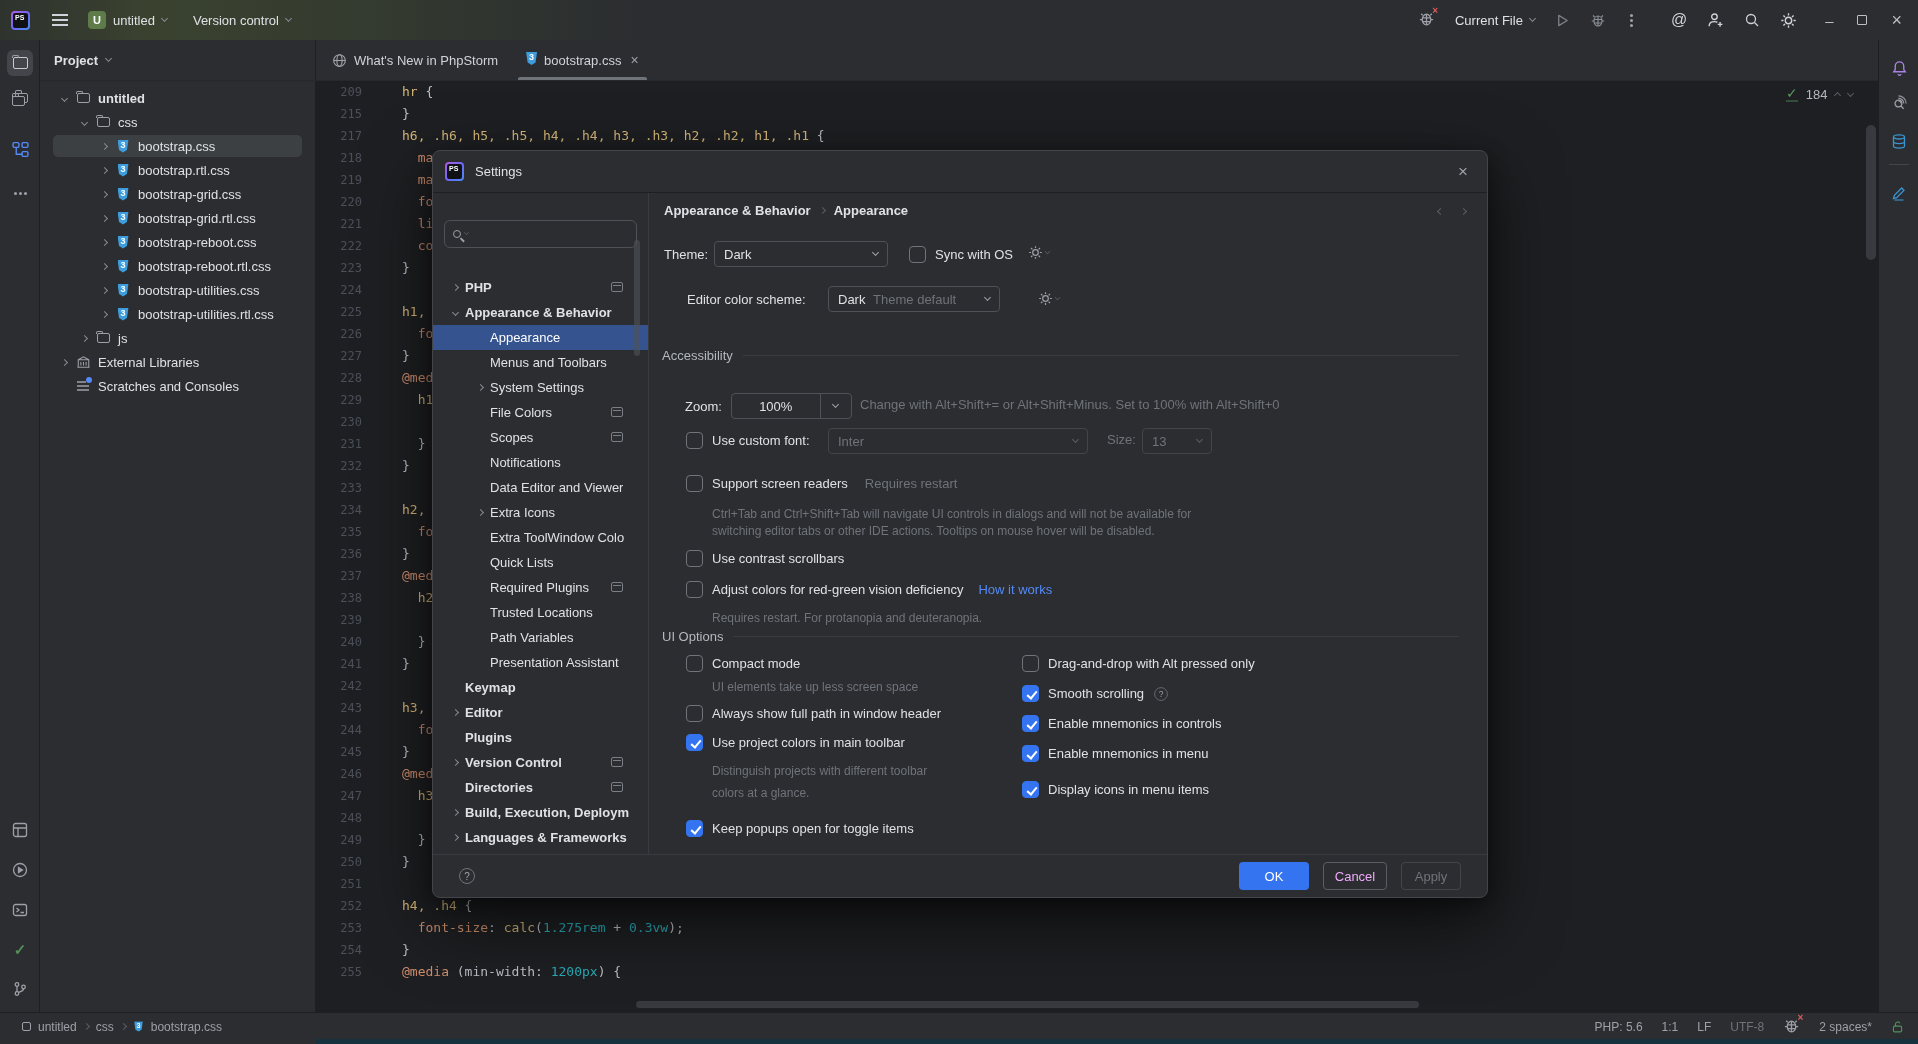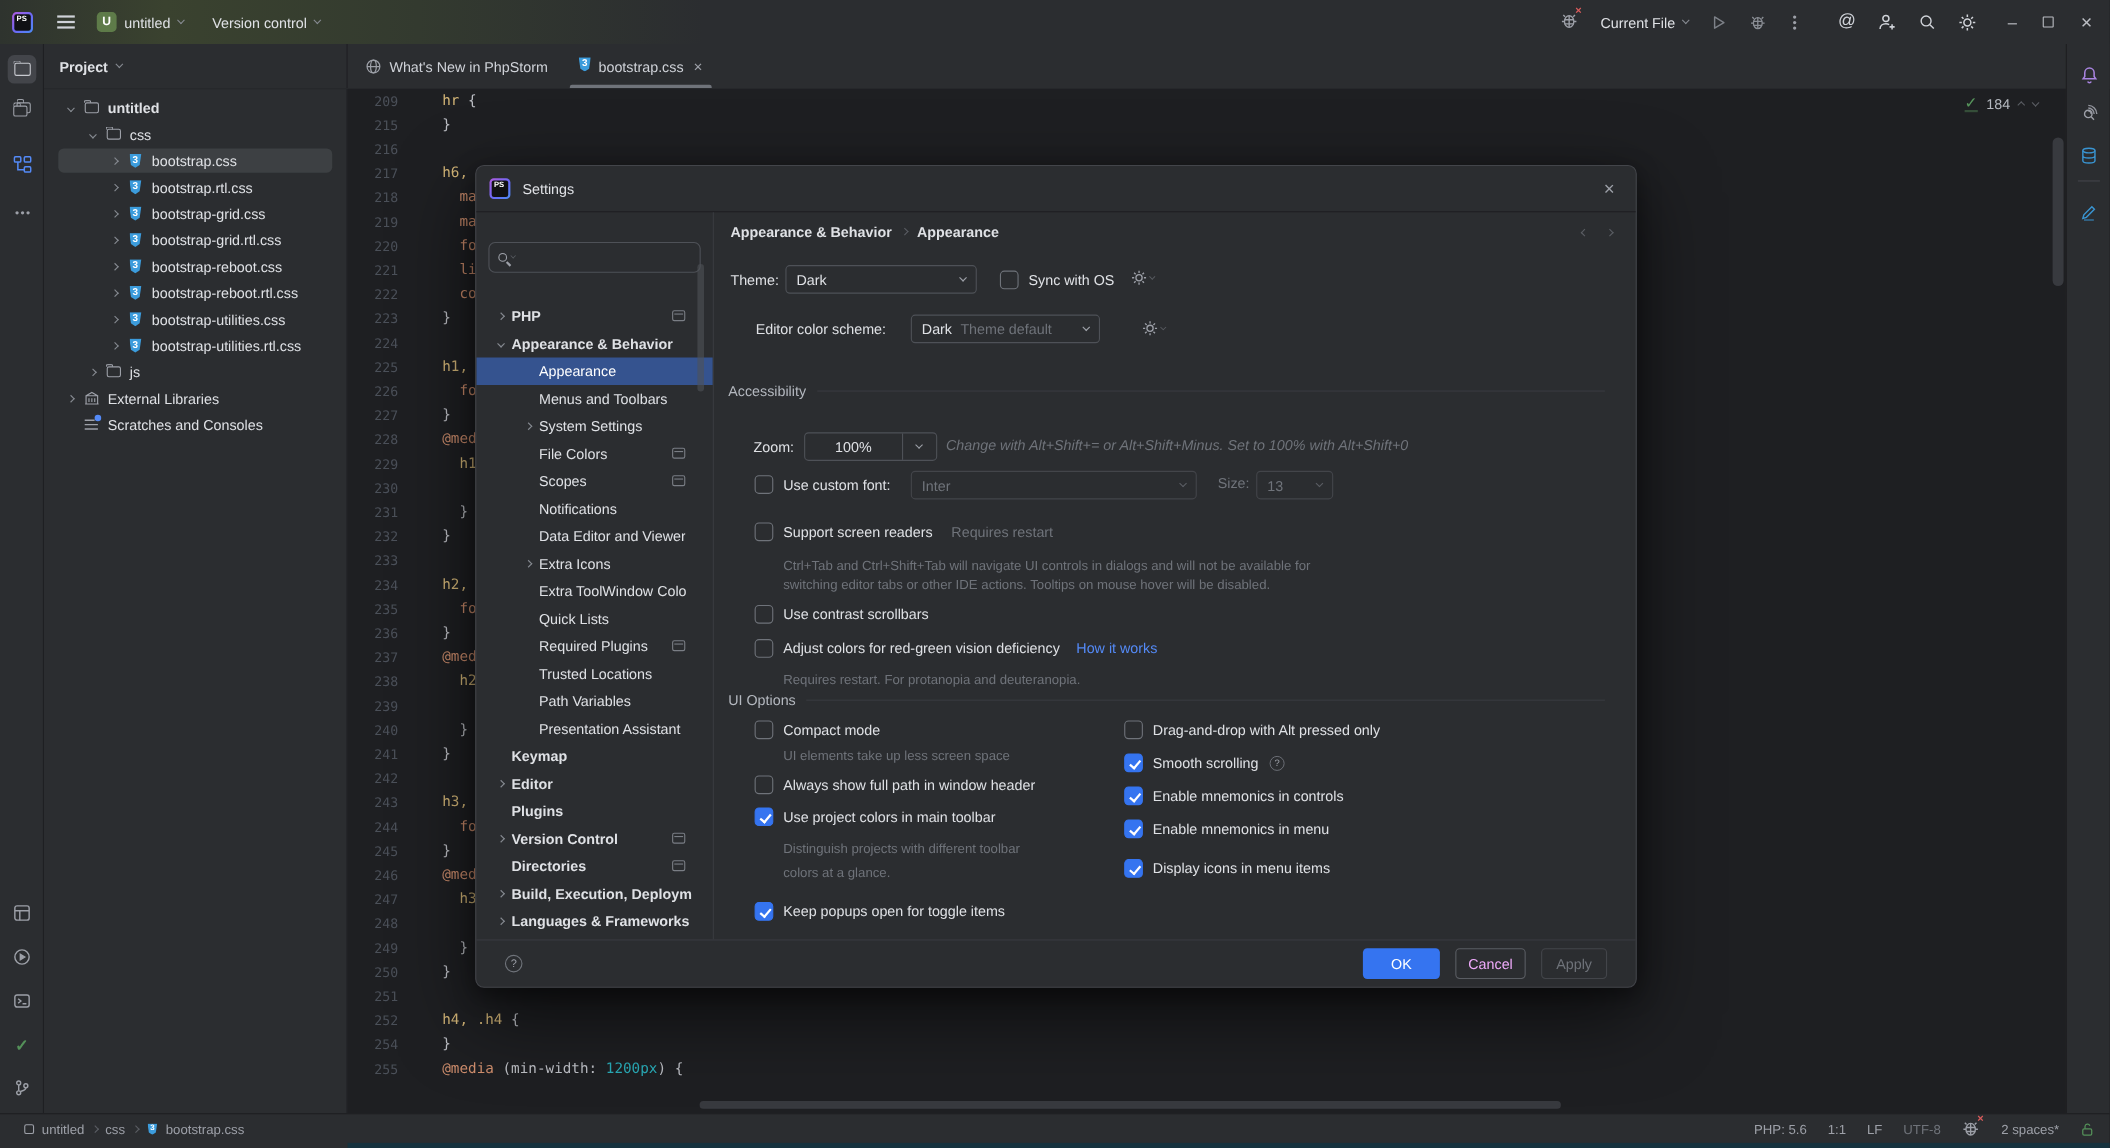--- a/index.html
+++ b/index.html
@@ -474,24 +474,20 @@
 <div id="code-lines">
     <div class="code-row">
       <span class="ln">209</span>
       <span class="code-text"><span class="tok-s">hr</span><span class="tok-p"> {</span></span>
     </div>
     <div class="code-row">
       <span class="ln">215</span>
       <span class="code-text"><span class="tok-p">}</span></span>
     </div>
     <div class="code-row">
-      <span class="ln">216</span>
-      <span class="code-text"></span>
-    </div>
-    <div class="code-row">
       <span class="ln">217</span>
       <span class="code-text"><span class="tok-s">h6, .h6, h5, .h5, h4, .h4, h3, .h3, h2, .h2, h1, .h1</span><span class="tok-p"> {</span></span>
     </div>
     <div class="code-row">
       <span class="ln">218</span>
       <span class="code-text"><span class="tok-k">  margin-top</span><span class="tok-p">: </span><span class="tok-n">0</span><span class="tok-p">;</span></span>
     </div>
     <div class="code-row">
       <span class="ln">219</span>
       <span class="code-text"><span class="tok-k">  margin-bottom</span><span class="tok-p">: </span><span class="tok-n">0.5rem</span><span class="tok-p">;</span></span>
@@ -620,20 +616,24 @@
       <span class="ln">250</span>
       <span class="code-text"><span class="tok-p">}</span></span>
     </div>
     <div class="code-row">
       <span class="ln">251</span>
       <span class="code-text"></span>
     </div>
     <div class="code-row">
       <span class="ln">252</span>
       <span class="code-text"><span class="tok-s">h4, .h4</span><span class="tok-p"> {</span></span>
+    </div>
+    <div class="code-row">
+      <span class="ln">253</span>
+      <span class="code-text"><span class="tok-k">  font-size</span><span class="tok-p">: </span><span class="tok-s">calc</span><span class="tok-p">(</span><span class="tok-n">1.275rem</span><span class="tok-p"> + </span><span class="tok-n">0.3vw</span><span class="tok-p">);</span></span>
     </div>
     <div class="code-row">
       <span class="ln">254</span>
       <span class="code-text"><span class="tok-p">}</span></span>
     </div>
     <div class="code-row">
       <span class="ln">255</span>
       <span class="code-text"><span class="tok-a">@media</span><span class="tok-p"> (min-width: </span><span class="tok-n">1200px</span><span class="tok-p">) {</span></span>
     </div>
   </div>
@@ -869,21 +869,21 @@
 
     <div class="crow" style="left:35px;top:200px;height:26px;">
       <span>Zoom:</span>
     </div>
     <div class="combo" style="position:absolute;left:81px;top:200px;width:121px;padding:0;">
       <span style="width:89px;text-align:center;">100%</span>
       <span style="width:32px;height:100%;border-left:1px solid #4e5157;display:flex;align-items:center;justify-content:center;">
           <span class="chv s"></span>
         </span>
     </div>
-    <div class="crow hint" style="left:210px;top:204px;font-style:italic;">
+    <div class="crow hint" style="left:210px;top:204px;">
       <span>Change with Alt+Shift+= or Alt+Shift+Minus. Set to 100% with Alt+Shift+0</span>
     </div>
 
     <div class="crow" style="left:36px;top:239px;gap:9px;">
       <span class="cb"></span>
       <span>Use custom font:</span>
     </div>
     <div class="combo dis" style="position:absolute;left:178px;top:235px;width:260px;">
       <span class="ph">Inter</span>
       <span class="chv s"></span>

